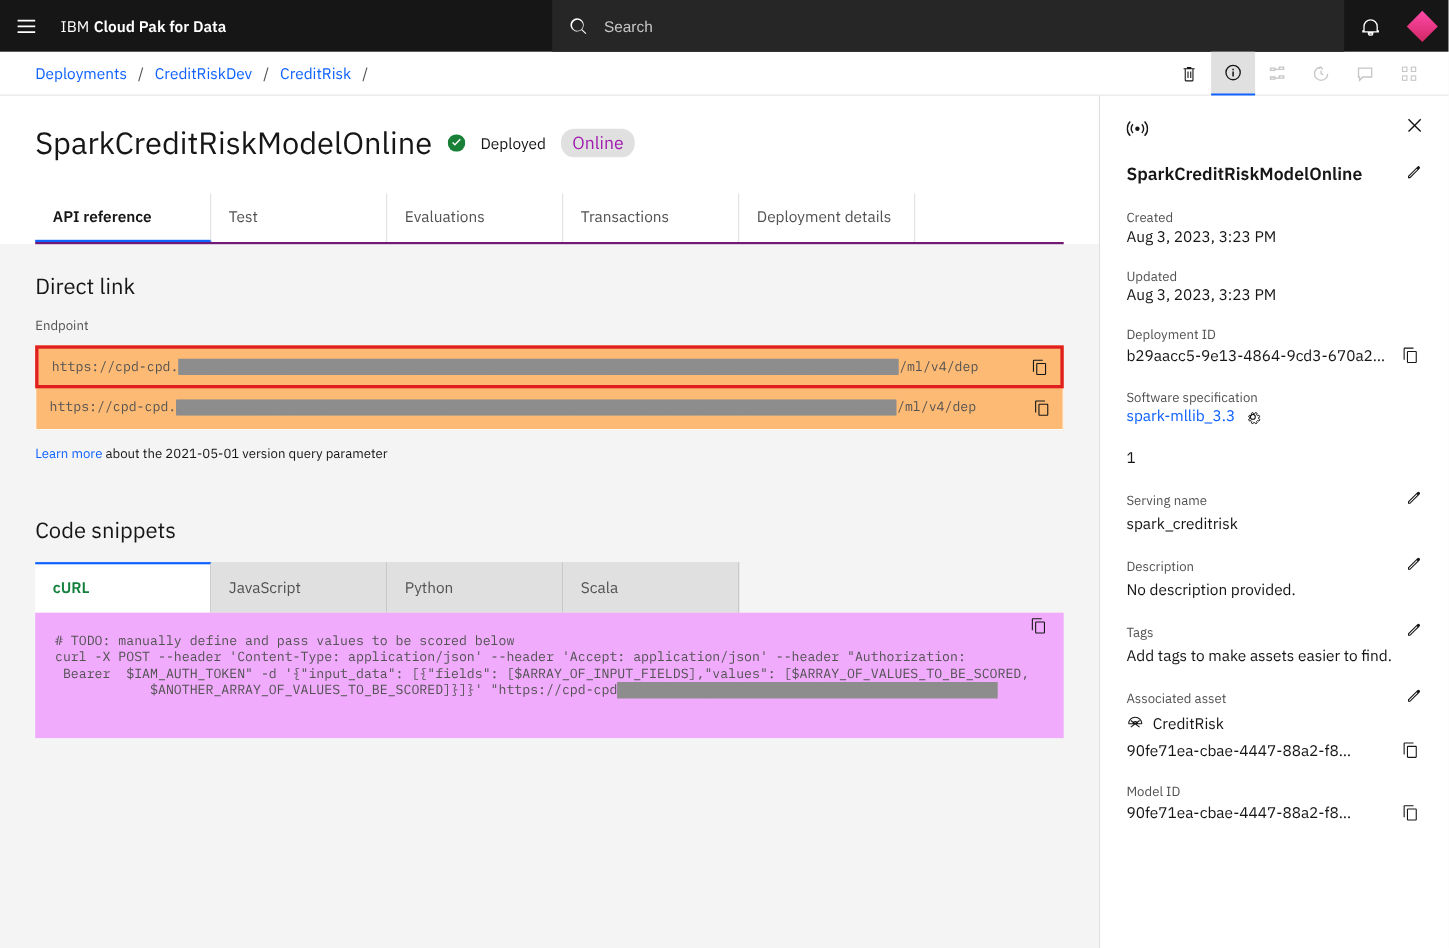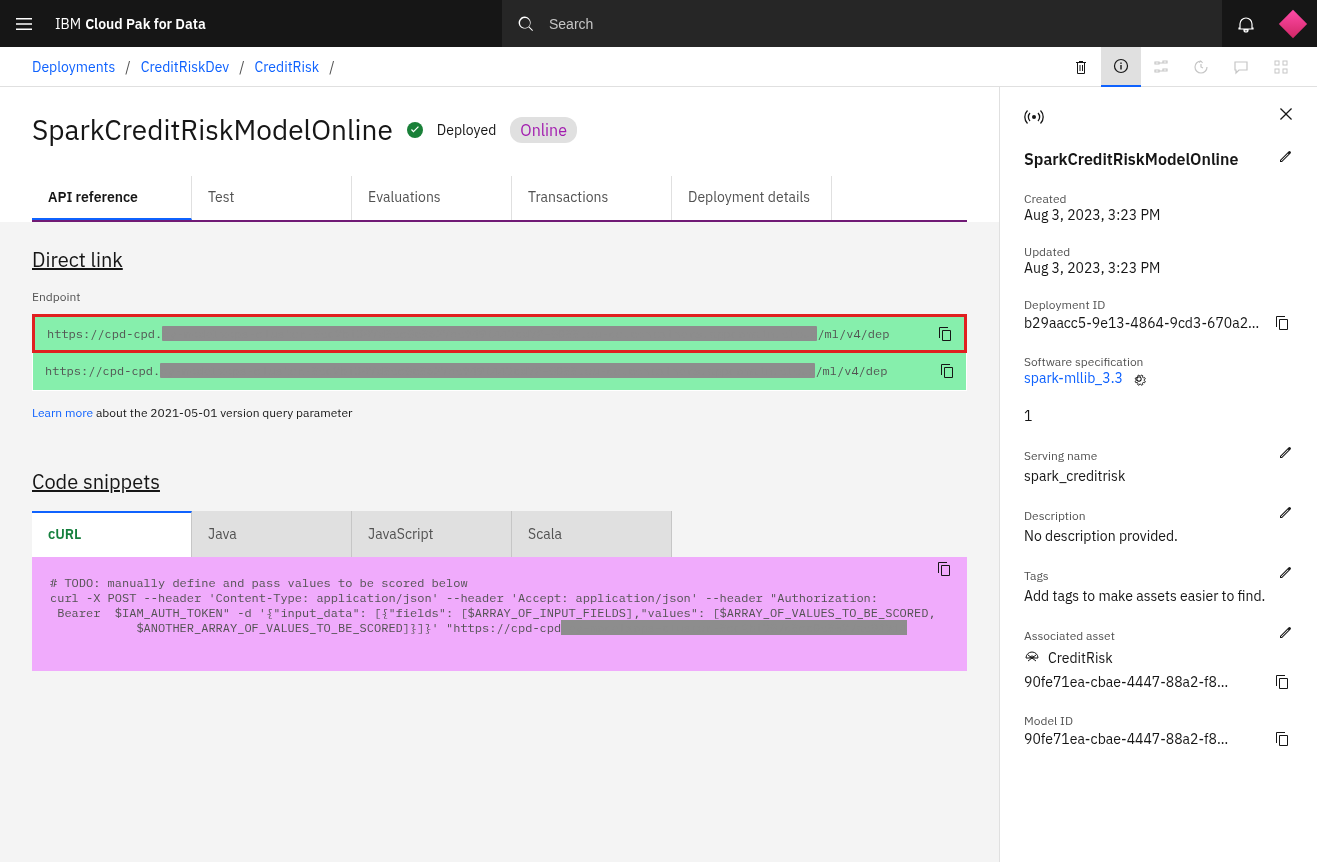--- a/index.html
+++ b/index.html
@@ -36,23 +36,23 @@
 .page-title-row { display:flex; align-items:center; gap:14px; margin-bottom:28px; }
 h1 { font-size:28px; font-weight:400; }
 .status-check { width:16px; height:16px; }
 .status-text { font-size:14px; color:#161616; }
 .badge { background:#e0e0e0; border-radius:12px; padding:3px 10px; font-size:16px; color:#a21caf; }
 
 .tabs { display:flex; border-bottom:2px solid #701a75; }
 .tab { padding:12px 16px; font-size:14px; color:#525252; cursor:pointer; min-width:160px; border-right:1px solid #e0e0e0; }
 .tab.active { border-bottom:2px solid #0f62fe; color:#161616; font-weight:600; }
 
-.section-title { font-size:20px; font-weight:400; margin:24px 0 16px; color:#161616;text-decoration:underline; }
+.section-title { font-size:20px; font-weight:400; margin:24px 0 16px; color:#161616; }
 .label-small { font-size:12px; color:#525252; margin-bottom:10px; }
-.endpoint-box { background:#86efac; padding:12px; margin-bottom:0px; position:relative; border:1px solid #fff;}
+.endpoint-box { background:#fdba74; padding:12px; margin-bottom:0px; position:relative; border:1px solid #fff;}
 .endpoint-box.highlighted { border:3px solid #e02020; padding:9px 12px; margin-bottom:-3px; z-index:1; position:relative;}
 .endpoint-url { font-family:"IBM Plex Mono", Menlo, monospace; font-size:12px; color:#525252; white-space:nowrap; overflow:hidden; padding-right:30px;}
 .endpoint-url .redact { background:#8d8d8d; color:#8d8d8d; border-radius:1px;}
 .copy-btn { position:absolute; right:8px; top:50%; transform:translateY(-50%); width:22px; height:22px; cursor:pointer; display:flex; align-items:center; justify-content:center; }
 .copy-btn svg { fill:#161616; width:16px; height:16px; }
 .learn-text { font-size:12px; margin-top:14px; }
 .learn-text a { color:#0f62fe; text-decoration:none; }
 
 .code-tabs { display:flex; margin-top:14px; }
 .code-tab { padding:14px 16px; font-size:14px; min-width:160px; background:#e0e0e0; color:#525252; cursor:pointer; border-right:1px solid #c6c6c6; }
@@ -213,22 +213,22 @@
       </div>
     </div>
 
     <div class="learn-text">
       <a>Learn more</a><span> about the 2021-05-01 version query parameter</span>
     </div>
 
     <div class="section-title" style="margin-top:48px;">Code snippets</div>
     <div class="code-tabs">
       <div class="code-tab active">cURL</div>
-      <div class="code-tab">Java</div>
       <div class="code-tab">JavaScript</div>
+      <div class="code-tab">Python</div>
       <div class="code-tab">Scala</div>
     </div>
     <div class="code-block"><span># TODO: manually define and pass values to be scored below</span>
 <span>curl -X POST --header 'Content-Type: application/json' --header 'Accept: application/json' --header "Authorization:</span>
 <span> Bearer  $IAM_AUTH_TOKEN" -d '{"input_data": [{"fields": [$ARRAY_OF_INPUT_FIELDS],"values": [$ARRAY_OF_VALUES_TO_BE_SCORED,</span>
 <span>            $ANOTHER_ARRAY_OF_VALUES_TO_BE_SCORED]}]}' "https://cpd-cpd</span><span class="redact">.ey-modelxops-cluster-0cd2b1307d0cc0c0627ac949f4</span><div class="copy-btn code-copy"><svg viewBox="0 0 16 16">
             <path d="M11 1H3a1 1 0 00-1 1v10h1V2h8zM13 4H6a1 1 0 00-1 1v9a1 1 0 001 1h7a1 1 0 001-1V5a1 1 0 00-1-1zm0 10H6V5h7z"></path>
           </svg></div></div>
   </div>
 

